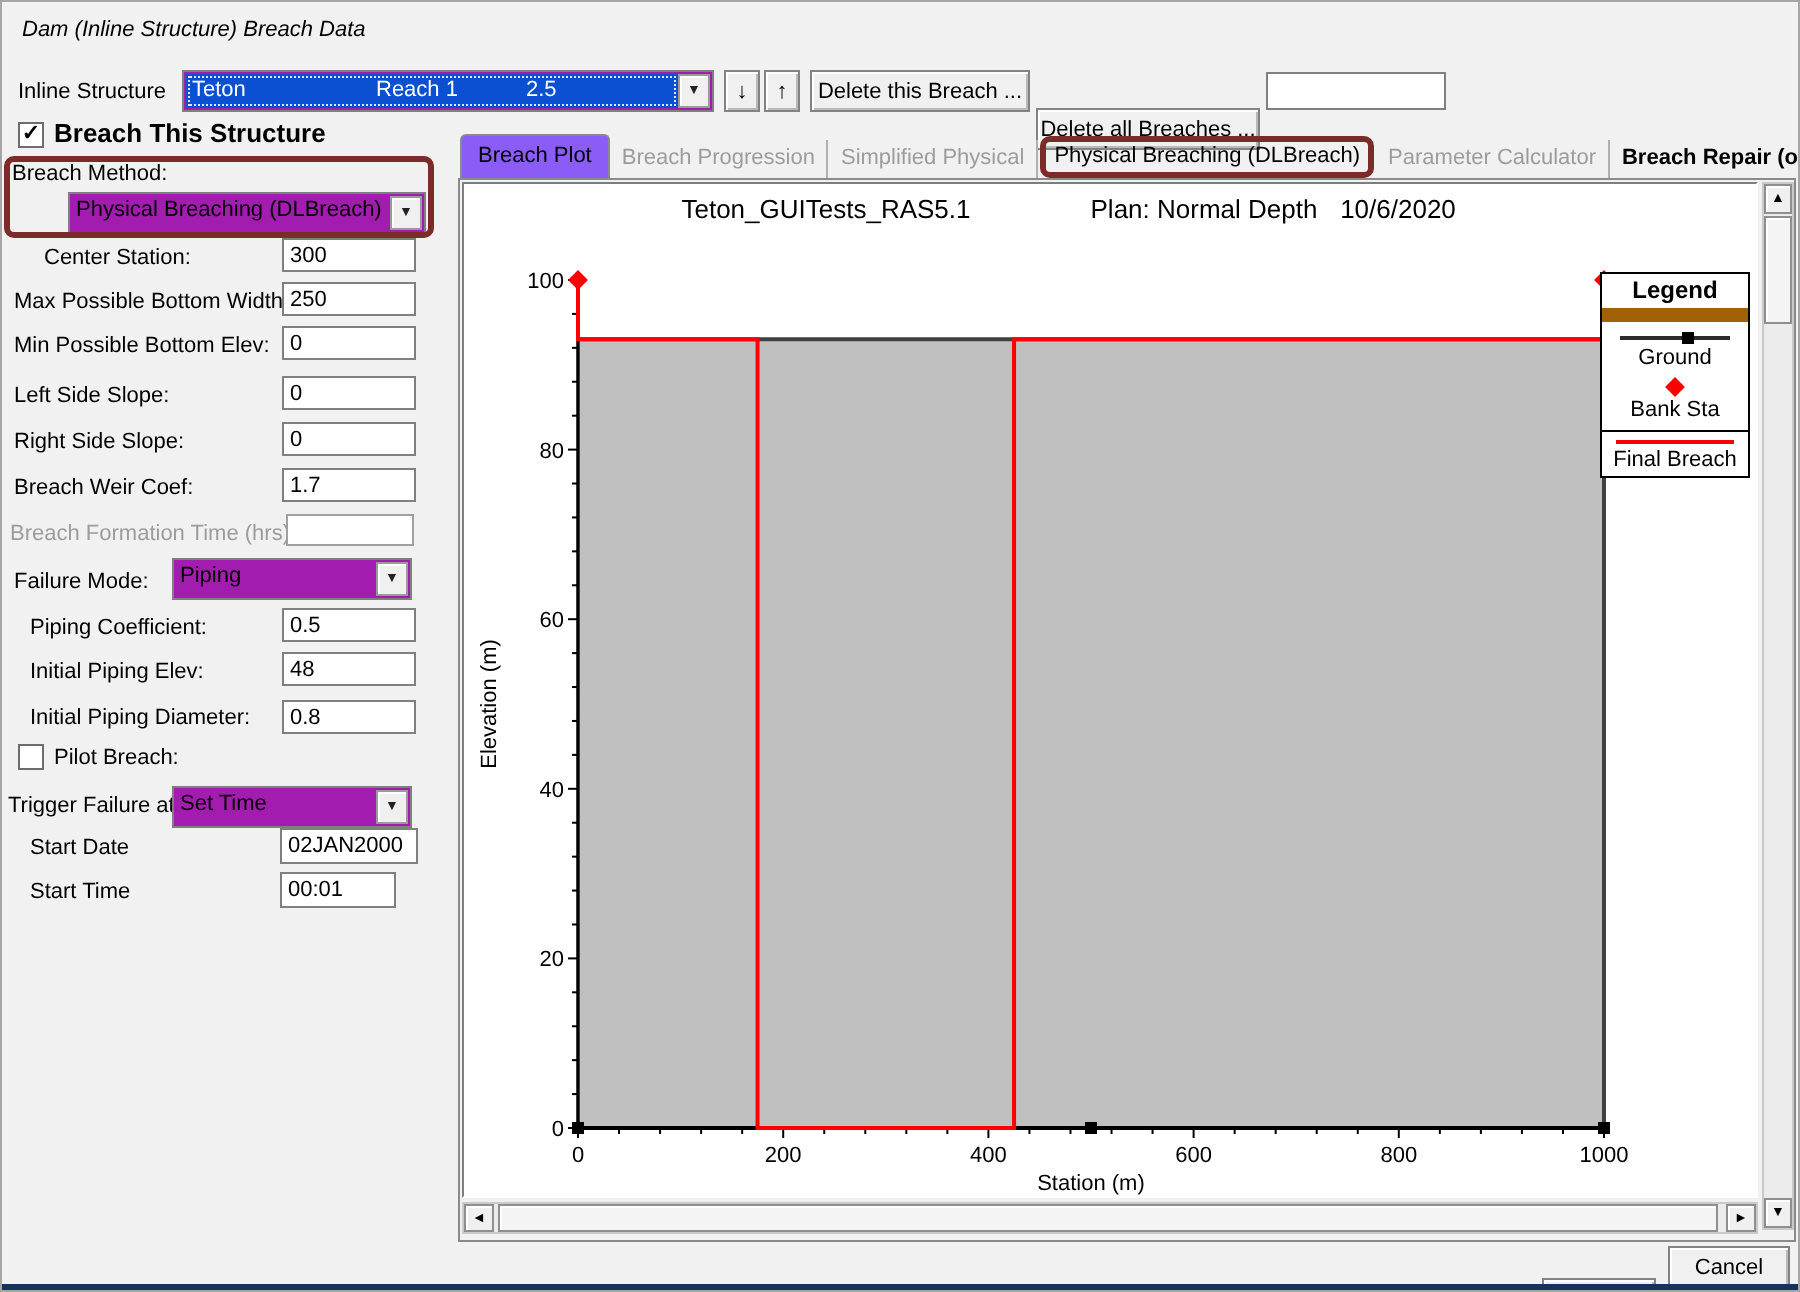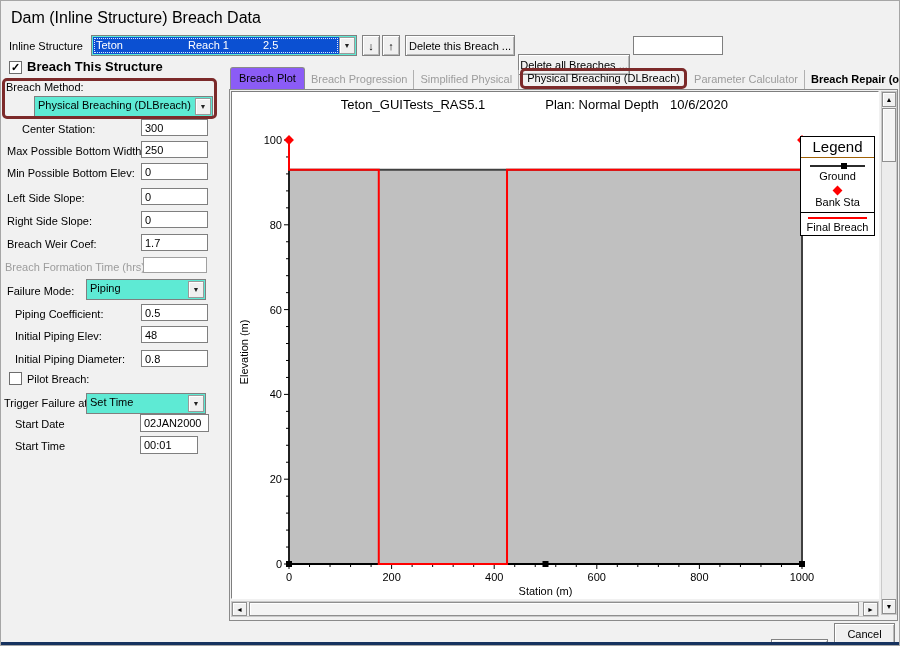--- a/index.html
+++ b/index.html
@@ -11,21 +11,21 @@
   .lbl { position:absolute; white-space:nowrap; font-size:11px; }
   .dis { color:#9c9c9c; }
 
   .tbox { position:absolute; background:#fff; border:1px solid #7f7f7f; font-family:"Liberation Sans",sans-serif; font-size:11px; padding:1px 3px; color:#000; }
   input.tbox { outline:none; }
 
   .btn3d { position:absolute; background:#f0f0f0; border:1px solid #838383;
            box-shadow:inset 1px 1px 0 #ffffff, inset -1px -1px 0 #b9b9b9;
            font-size:11px; display:flex; align-items:center; justify-content:center; cursor:default; }
 
-  .combo { position:absolute; background:#5eead4; border:1px solid #7f7f7f; }
+  .combo { position:absolute; background:#a21caf; border:1px solid #7f7f7f; }
   .combo .val { position:absolute; left:3px; top:2px; right:18px; font-size:11px; white-space:nowrap; overflow:hidden; }
   .ddbtn { position:absolute; top:1px; right:1px; bottom:1px; width:16px; background:#f0f0f0;
            border:1px solid #9a9a9a; box-shadow:inset 1px 1px 0 #fff;
            display:flex; align-items:center; justify-content:center; font-size:7px; color:#222; }
 
   .cb { position:absolute; width:13px; height:13px; background:#fff; border:1px solid #6d6d6d;
         display:flex; align-items:center; justify-content:center; font-size:11px; font-weight:bold; line-height:11px; }
 
   .annot { position:absolute; border:3px solid #7c2a2a; border-radius:5px; pointer-events:none; z-index:6; }
 
@@ -40,21 +40,21 @@
   #panel { position:absolute; left:228px; top:88px; width:669px; height:532px; border:1px solid #8a8a8a; background:#f1f1f1; }
   #plot-area { position:absolute; left:230px; top:90px; width:648px; height:508px; background:#fff;
                border:1px solid; border-color:#7e7e7e #ffffff #ffffff #7e7e7e; z-index:1; }
   #plot-area svg { display:block; }
   .tick-t { font-size:11px; fill:#000; }
   .ptitle { font-size:13px; fill:#000; }
   .alabel { font-size:11px; fill:#000; }
 
   
   #legend { position:absolute; top:44px; right:3px; width:75px; background:#fff; border:1px solid #000; text-align:center; font-size:11px; z-index:2; }
-  #legend .ttl { font-weight:normal; font-size:15px; border-bottom:1px solid #a16207; padding:1px 0 2px 0; }
+  #legend .ttl { font-weight:bold; font-size:12px; border-bottom:7px solid #a16207; padding:1px 0 2px 0; }
   #legend .entry { padding:0 0 2px 0; }
   .gsample { position:relative; height:8px; margin:4px 9px 0 9px; }
   .gsample .gl { position:absolute; left:0; right:0; top:3px; height:2px; background:#2b2b2b; }
   .gsample .gq { position:absolute; left:56%; top:1px; width:6px; height:6px; background:#000; }
   .dsample { width:7px; height:7px; background:#f00; transform:rotate(45deg); margin:3px auto 2px auto; }
   .rsample { height:2px; background:#f00; margin:4px 7px 2px 7px; }
   .ldiv { border-top:1px solid #000; margin-top:2px; }
 
   
   .sb { position:absolute; background:#ececec; border:1px solid #c9c9c9; }
@@ -62,21 +62,21 @@
             display:flex; align-items:center; justify-content:center; font-size:7px; color:#000; }
   .sb-thumb { position:absolute; background:#f4f4f4; border:1px solid #8f8f8f; box-shadow:inset 1px 1px 0 #fff; }
 
   #bottom-strip { position:absolute; left:0; bottom:0; width:100%; height:3px; background:#16325f; }
 </style>
 </head>
 <body>
 
 <div id="win">
 
-  <div class="lbl" style="left:10px; top:8px; font-size:16px;">Dam (Inline Structure) Breach Data</div>
+  <div class="lbl" style="left:10px; top:8px; font-size:11px;font-style:italic;">Dam (Inline Structure) Breach Data</div>
 
   <div class="lbl" style="left:8px; top:39px;">Inline Structure</div>
 
   <div class="combo" style="left:90px; top:34px; width:266px; height:21px;">
     <div class="abs" style="left:1px; top:1px; right:17px; bottom:1px; background:#0b50d2; outline:1px dotted #dfe6ff; outline-offset:-2px;">
       <span class="abs" style="left:3px; top:2px; color:#fff;">Teton</span>
       <span class="abs" style="left:95px; top:2px; color:#fff;">Reach 1</span>
       <span class="abs" style="left:170px; top:2px; color:#fff;">2.5</span>
     </div>
     <div class="ddbtn">▼</div>

